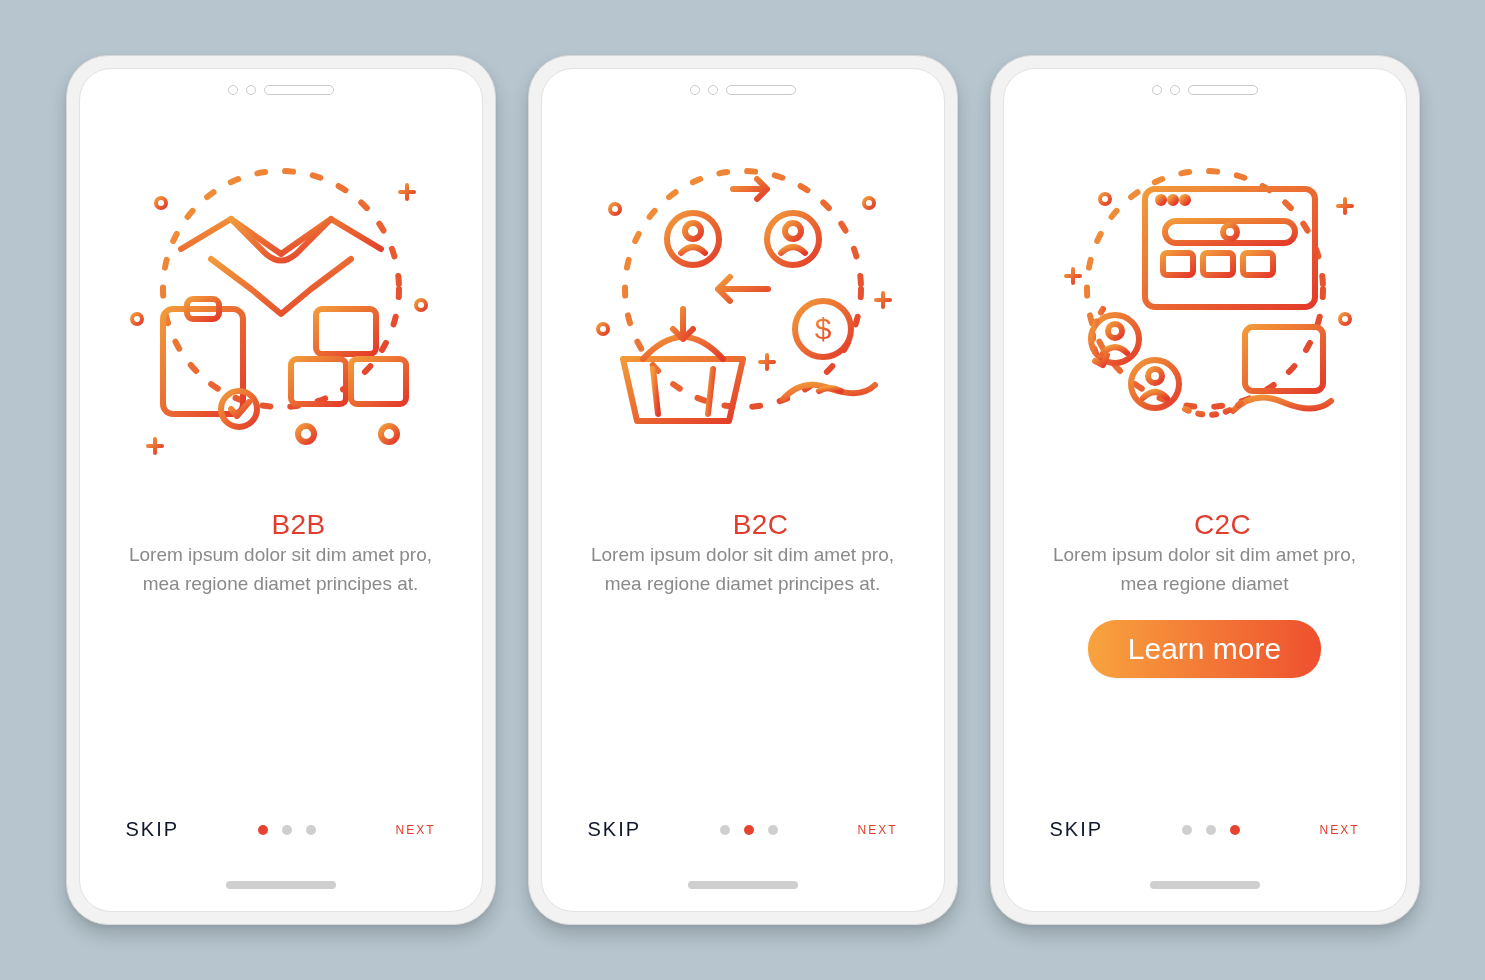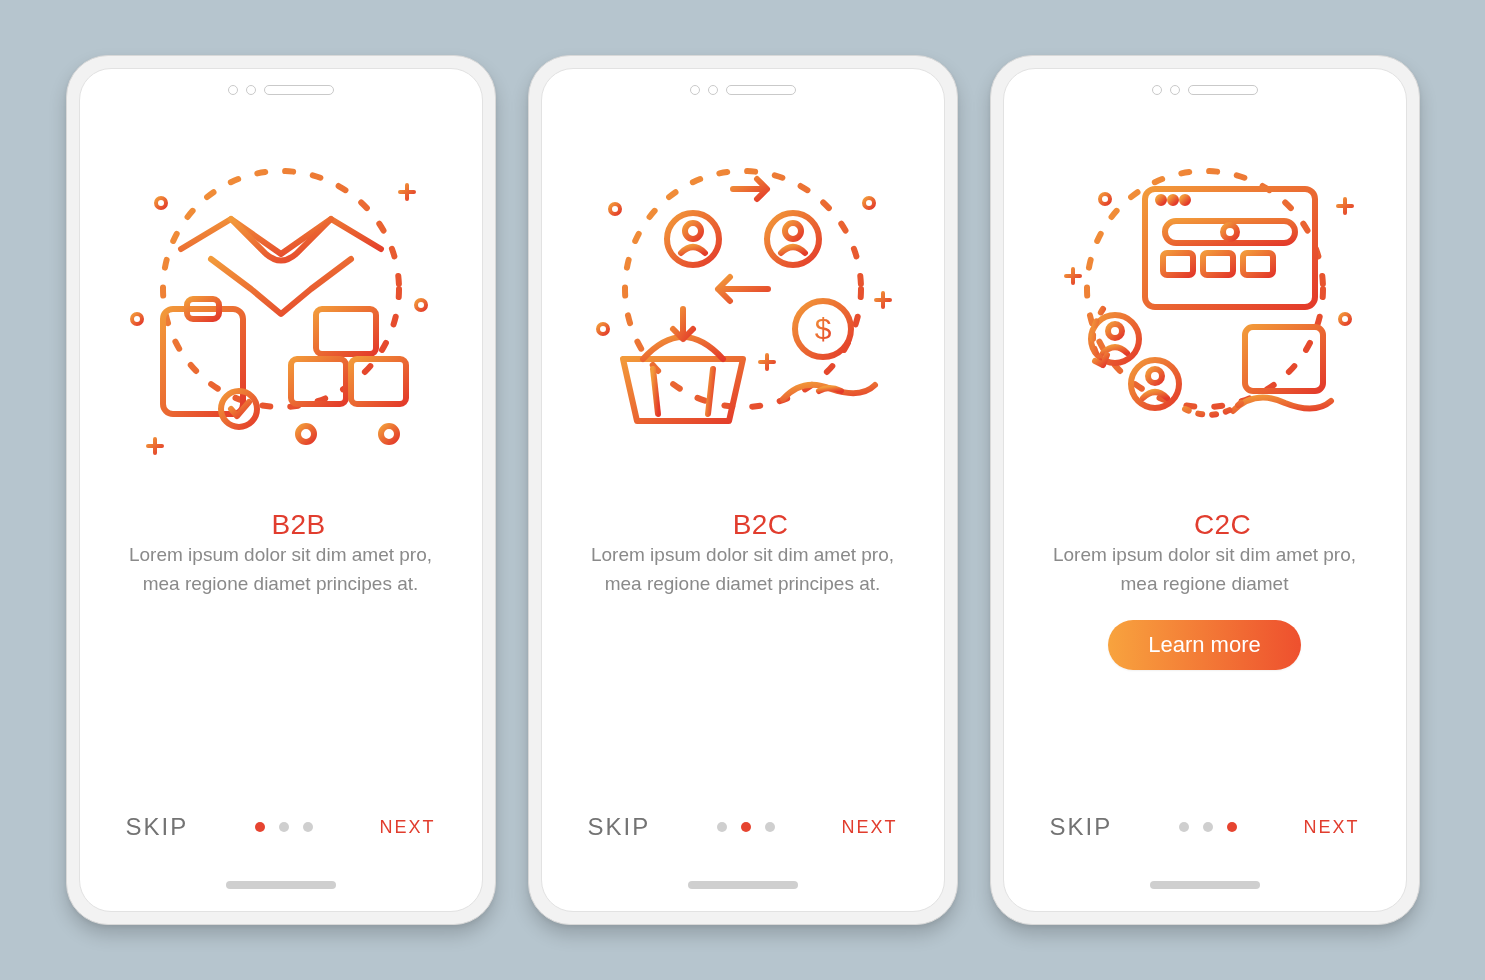--- a/index.html
+++ b/index.html
@@ -77,41 +77,41 @@
     padding: 0 46px;
     font-weight: 400;
   }
   .cta {
     margin-top: 22px;
     padding: 12px 40px;
     border: none;
     border-radius: 28px;
     background: linear-gradient(90deg, #f8a33e 0%, #ee502e 100%);
     color: #fff;
-    font-size: 22px;
+    font-size: 30px;
     cursor: pointer;
     box-shadow: 0 1px 2px rgba(0,0,0,0.06);
   }
   .nav {
     position: absolute;
     bottom: 70px;
     left: 0; right: 0;
     display: flex;
     align-items: center;
     justify-content: space-between;
     padding: 0 46px;
   }
   .skip {
-    color: #737373;
-    font-size: 24px;
+    color: #0f172a;
+    font-size: 20px;
     letter-spacing: 2px;
   }
   .next {
     color: #e13d2e;
-    font-size: 18px;
+    font-size: 12px;
     letter-spacing: 2px;
   }
   .dots {
     display: flex;
     gap: 14px;
   }
   .dot {
     width: 10px; height: 10px;
     border-radius: 50%;
     background: #cfcfcf;

